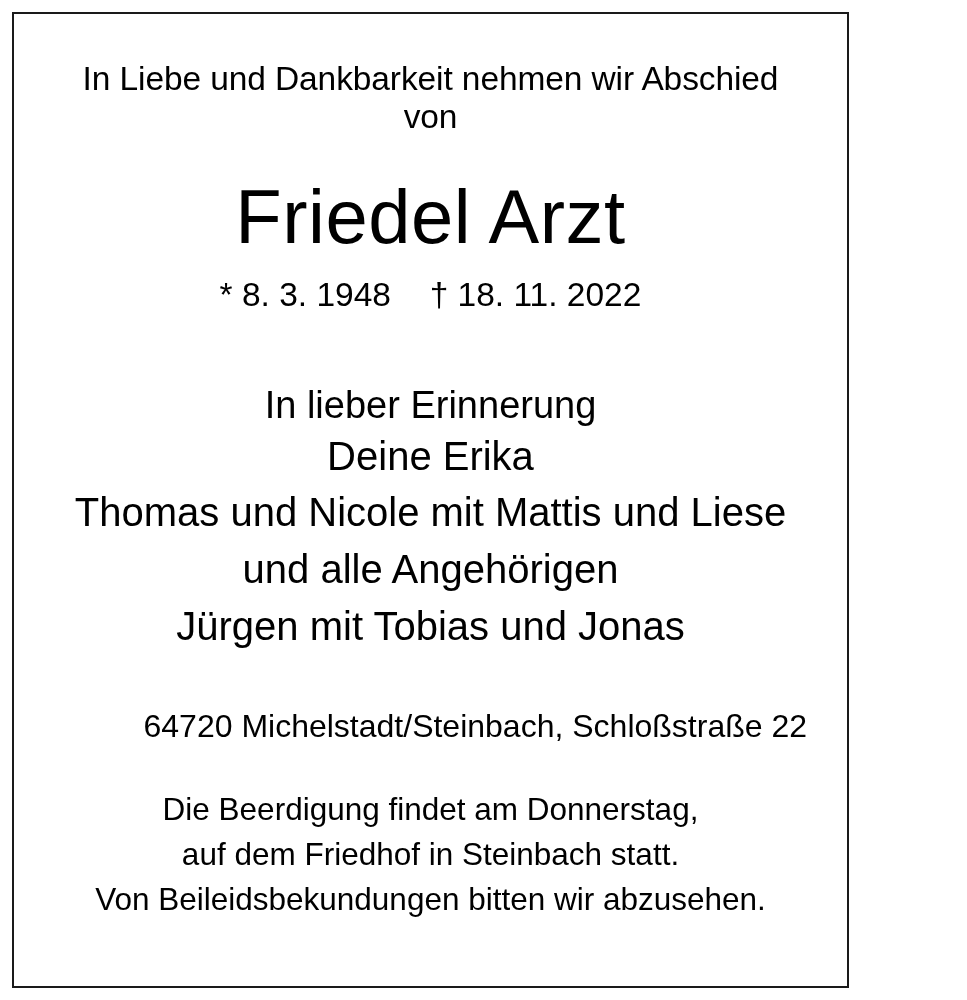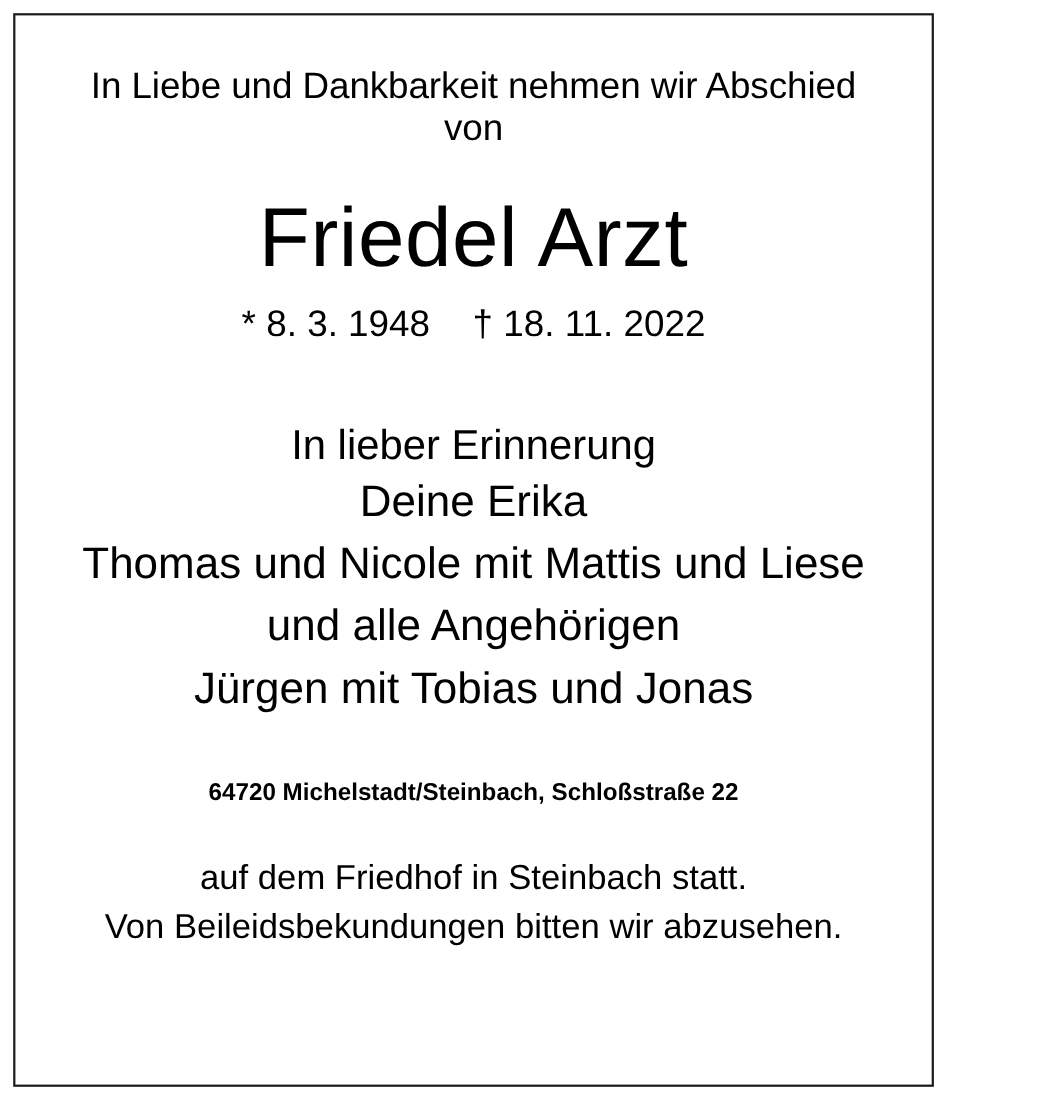--- a/index.html
+++ b/index.html
@@ -86,23 +86,24 @@
     font-weight: 400;
     font-size: 40px;
     line-height: 1.42;
   }
   .family-block div {
     white-space: nowrap;
   }
 
   .address-line {
     margin-top: 52px;
-    font-size: 22px;
+    font-size: 32px;
     line-height: 1.2;
-    font-weight: 700;
+    font-weight: 400;
+    text-align: right;
   }
 
   .funeral-block {
     margin-top: 42px;
     font-size: 31.5px;
     line-height: 1.42;
     font-weight: 400;
   }
   .funeral-block div {
     white-space: nowrap;
@@ -134,18 +135,19 @@
     <div class="family-block">
       <div>Deine Erika</div>
       <div>Thomas und Nicole mit Mattis und Liese</div>
       <div>und alle Angehörigen</div>
       <div>Jürgen mit Tobias und Jonas</div>
     </div>
 
     <div class="address-line">64720 Michelstadt/Steinbach, Schloßstraße 22</div>
 
     <div class="funeral-block">
+      <div>Die Beerdigung findet am Donnerstag,</div>
       <div>auf dem Friedhof in Steinbach statt.</div>
       <div>Von Beileidsbekundungen bitten wir abzusehen.</div>
     </div>
 
   </div>
 </div>
 
 </body></html>

